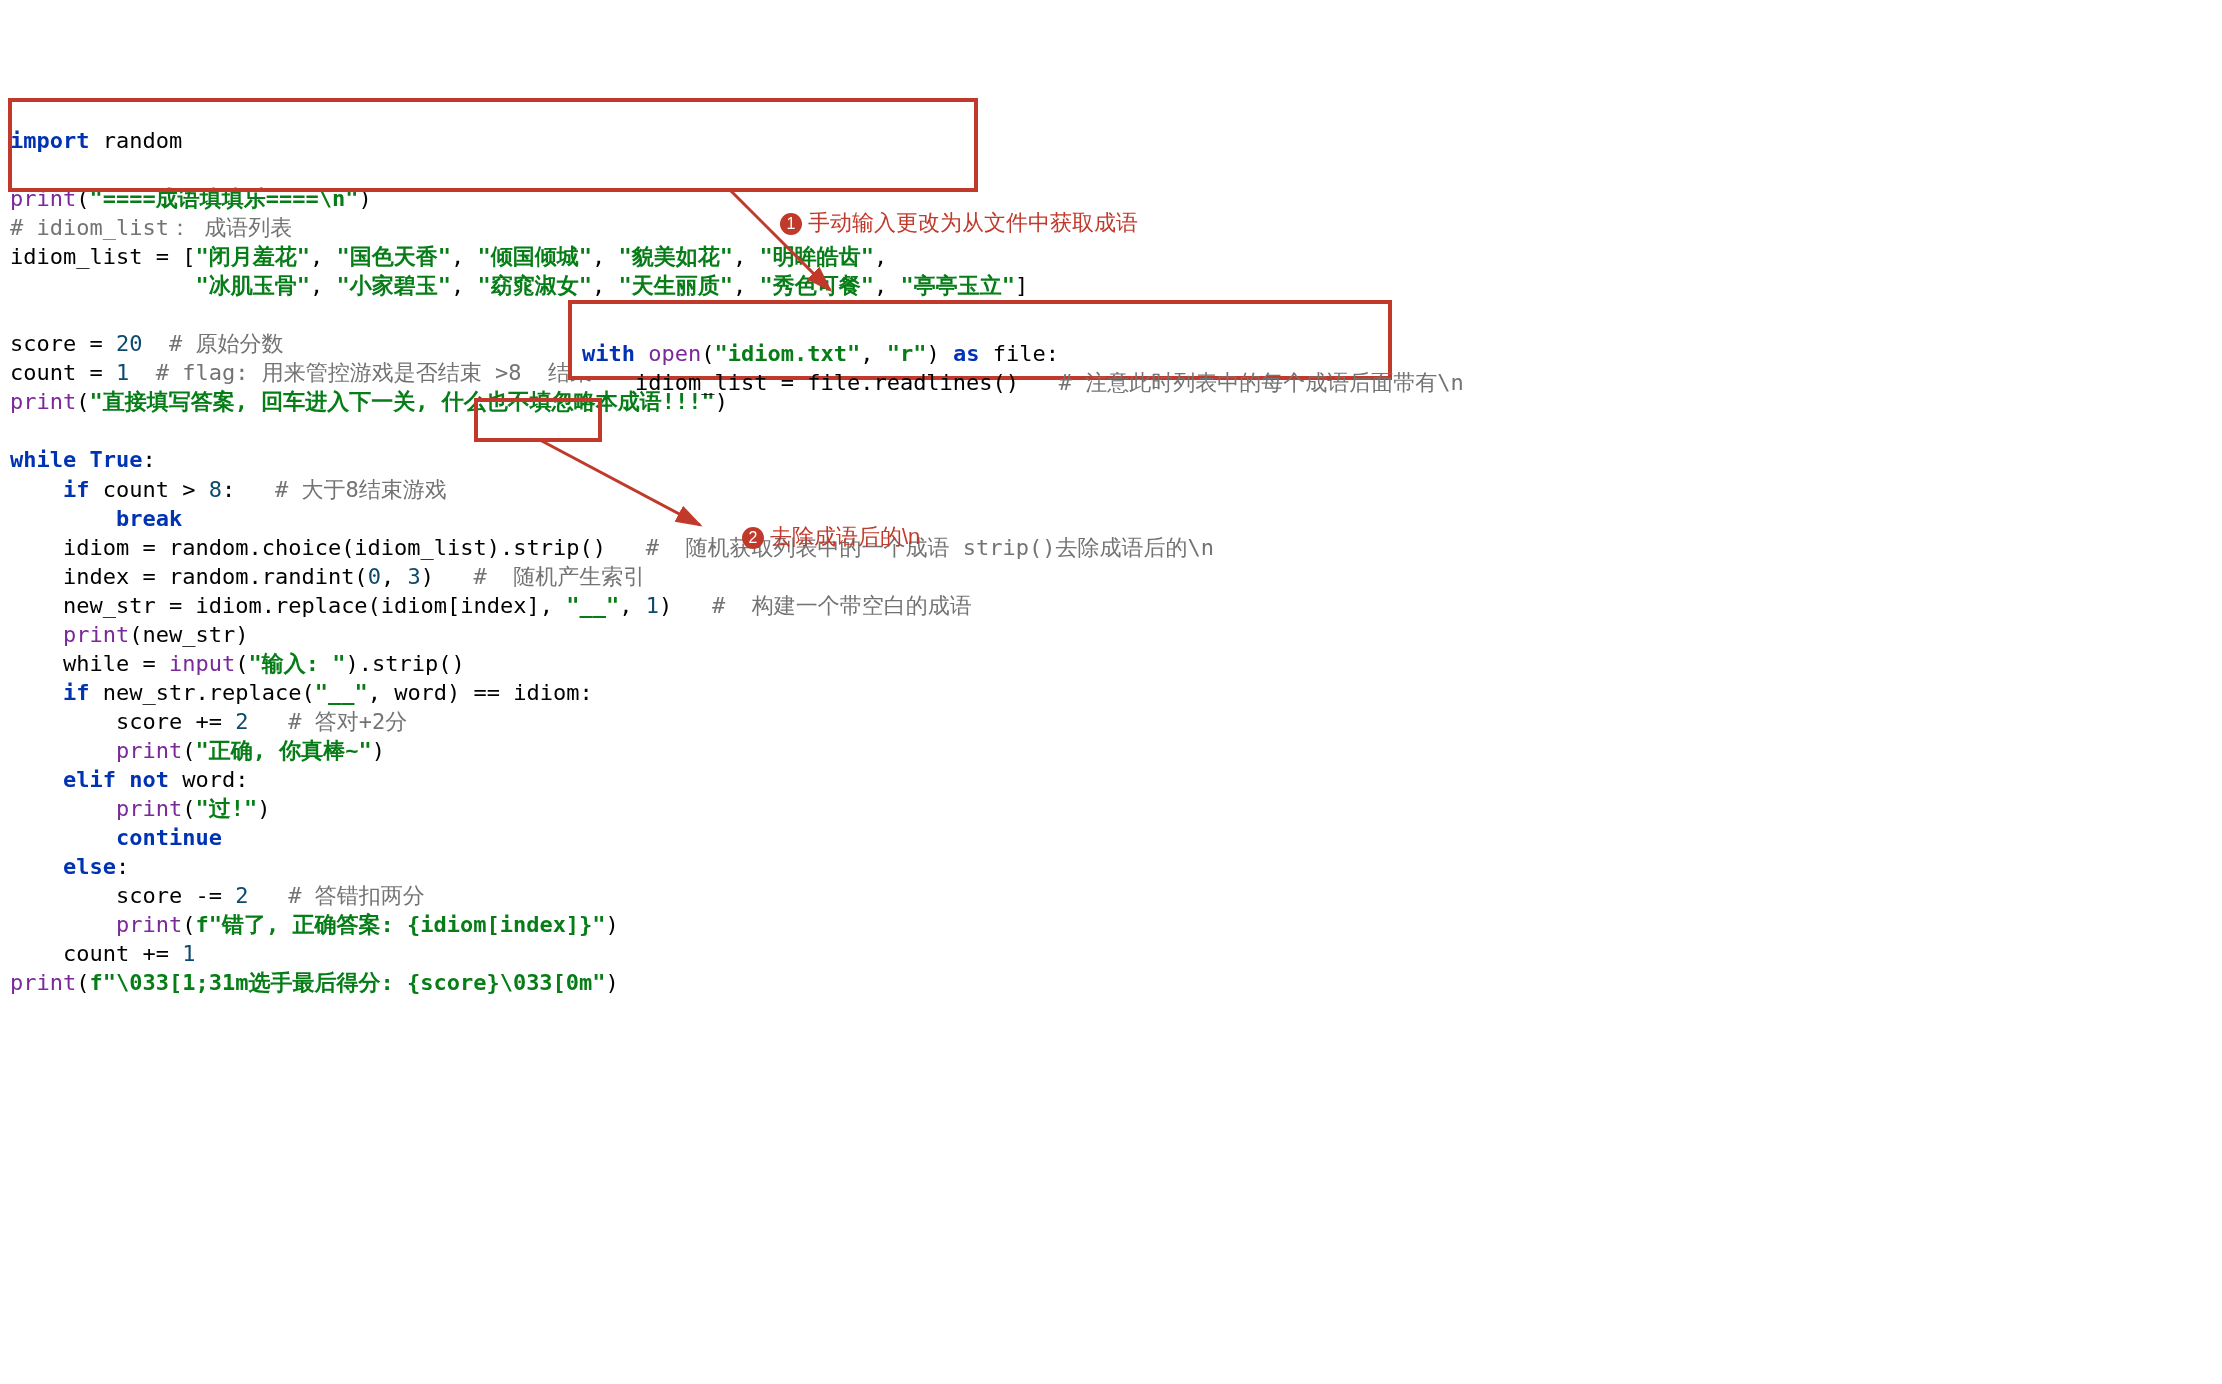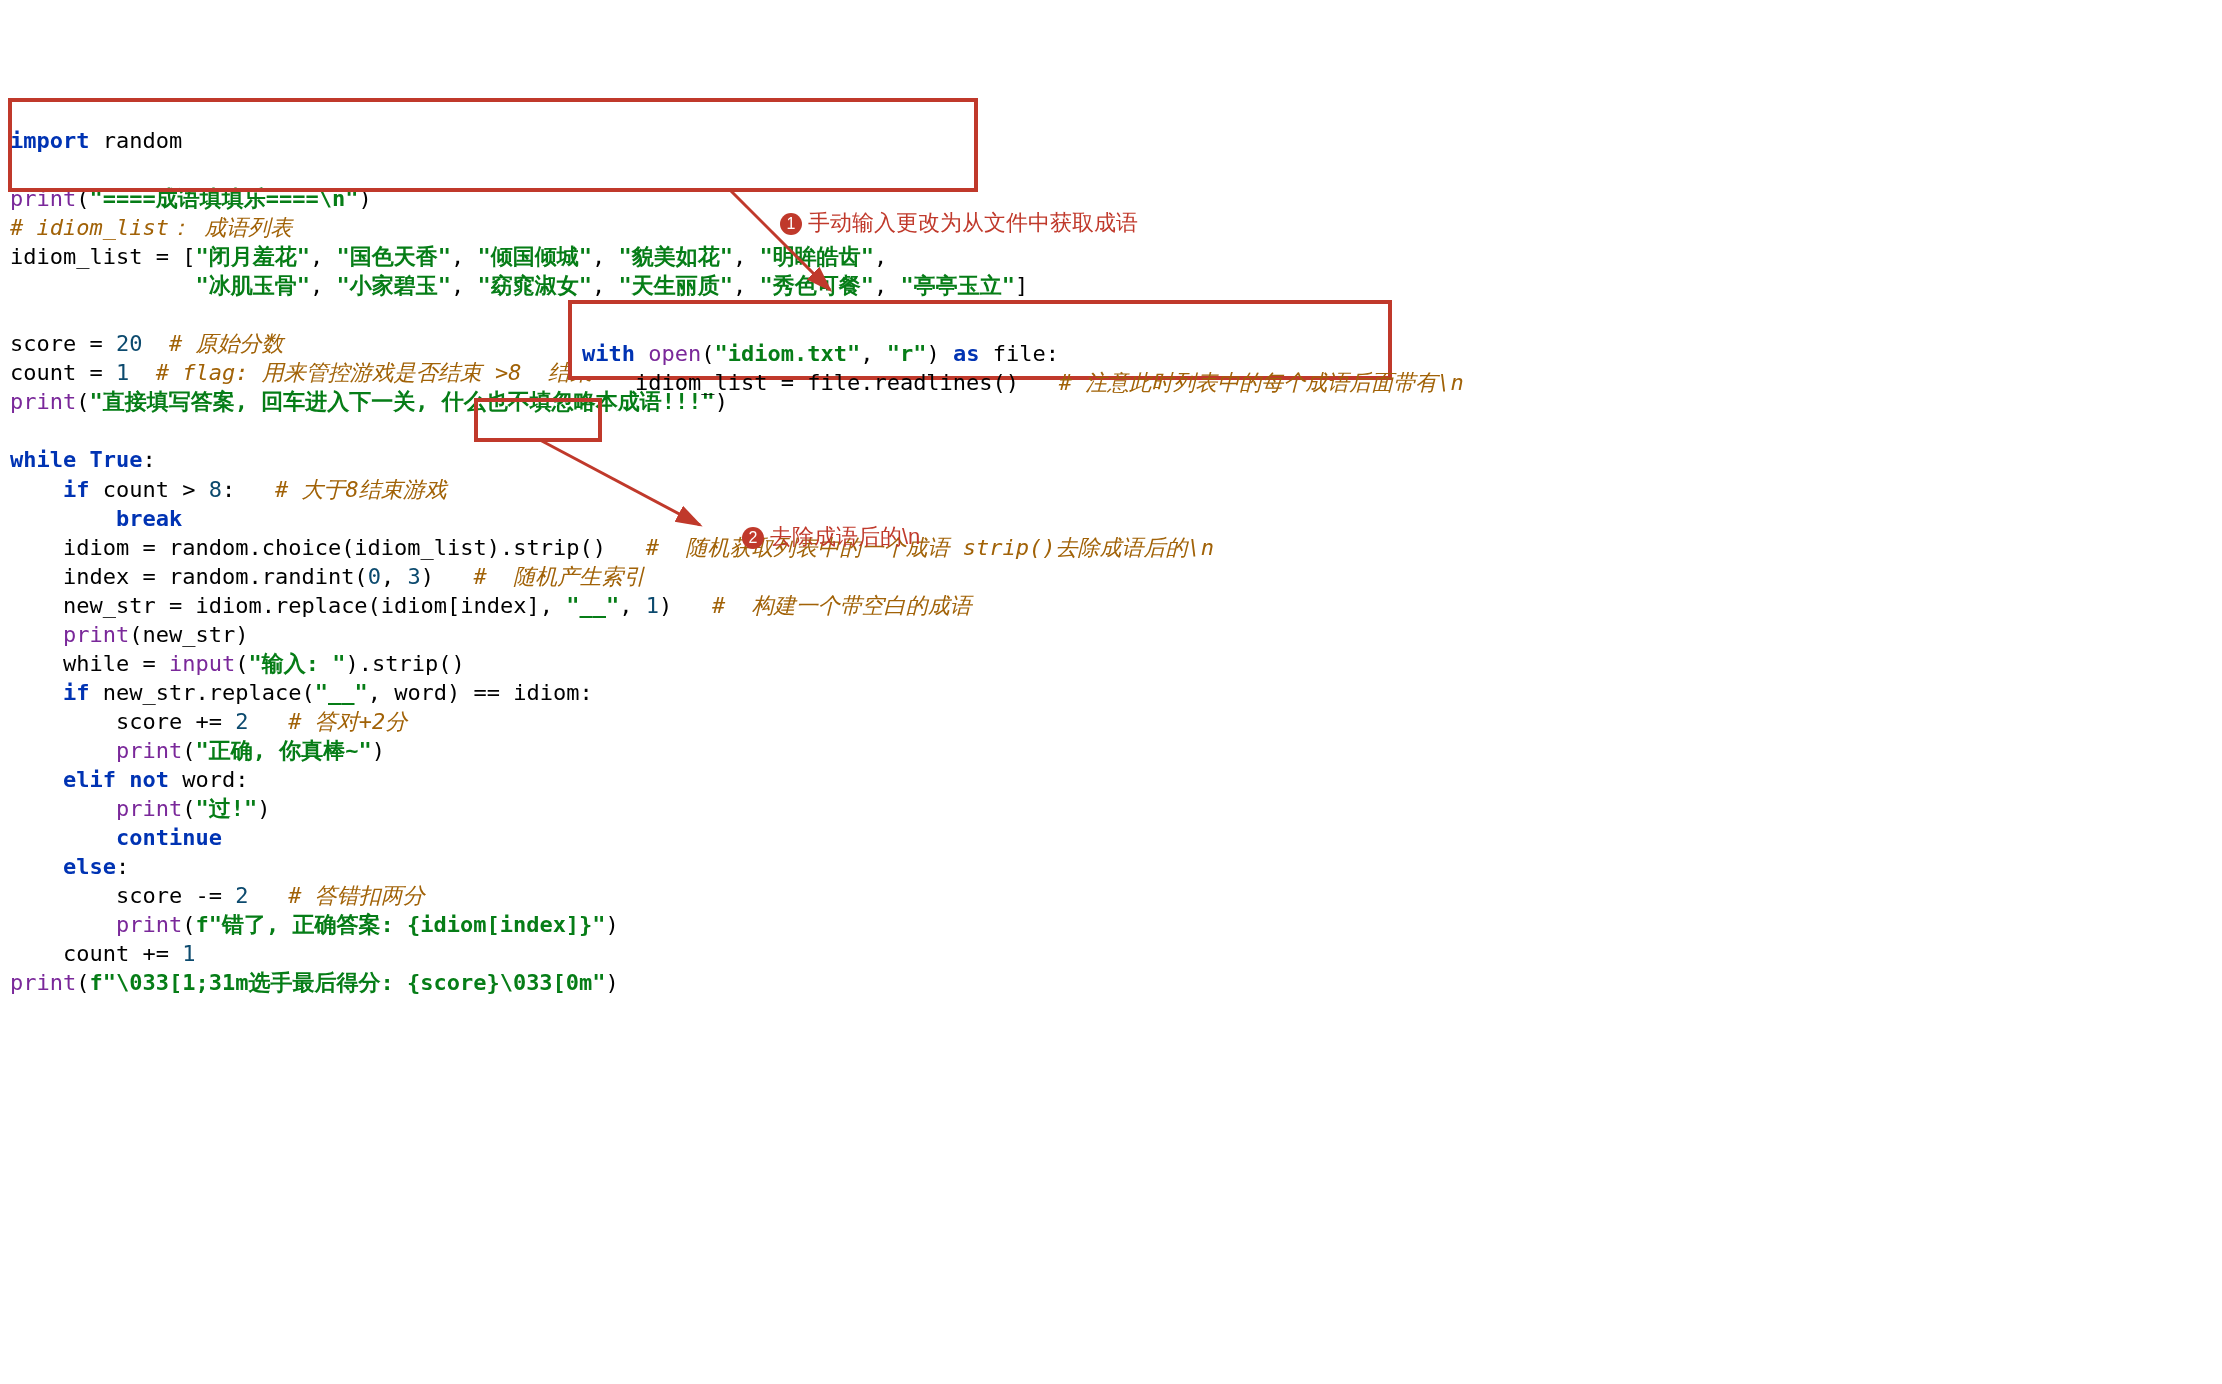--- a/index.html
+++ b/index.html
@@ -12,21 +12,21 @@
     color: #000;
     white-space: pre;
     position: relative;
     width: 2222px;
     height: 1384px;
     box-sizing: border-box;
   }
   .kw { color: #0033b3; font-weight: bold; }
   .str { color: #067d17; font-weight: bold; }
   .num { color: #0c4a6e; }
-  .cmt { color: #a16207; font-style: italic; }
+  .cmt { color: #737373; }
   .fn { color: #7a289a; }
   .redbox1 {
     position: absolute;
     border: 4px solid #c0392b;
     left: 8px; top: 98px;
     width: 962px; height: 86px;
     pointer-events: none;
   }
   .redbox2 {
     position: absolute;

